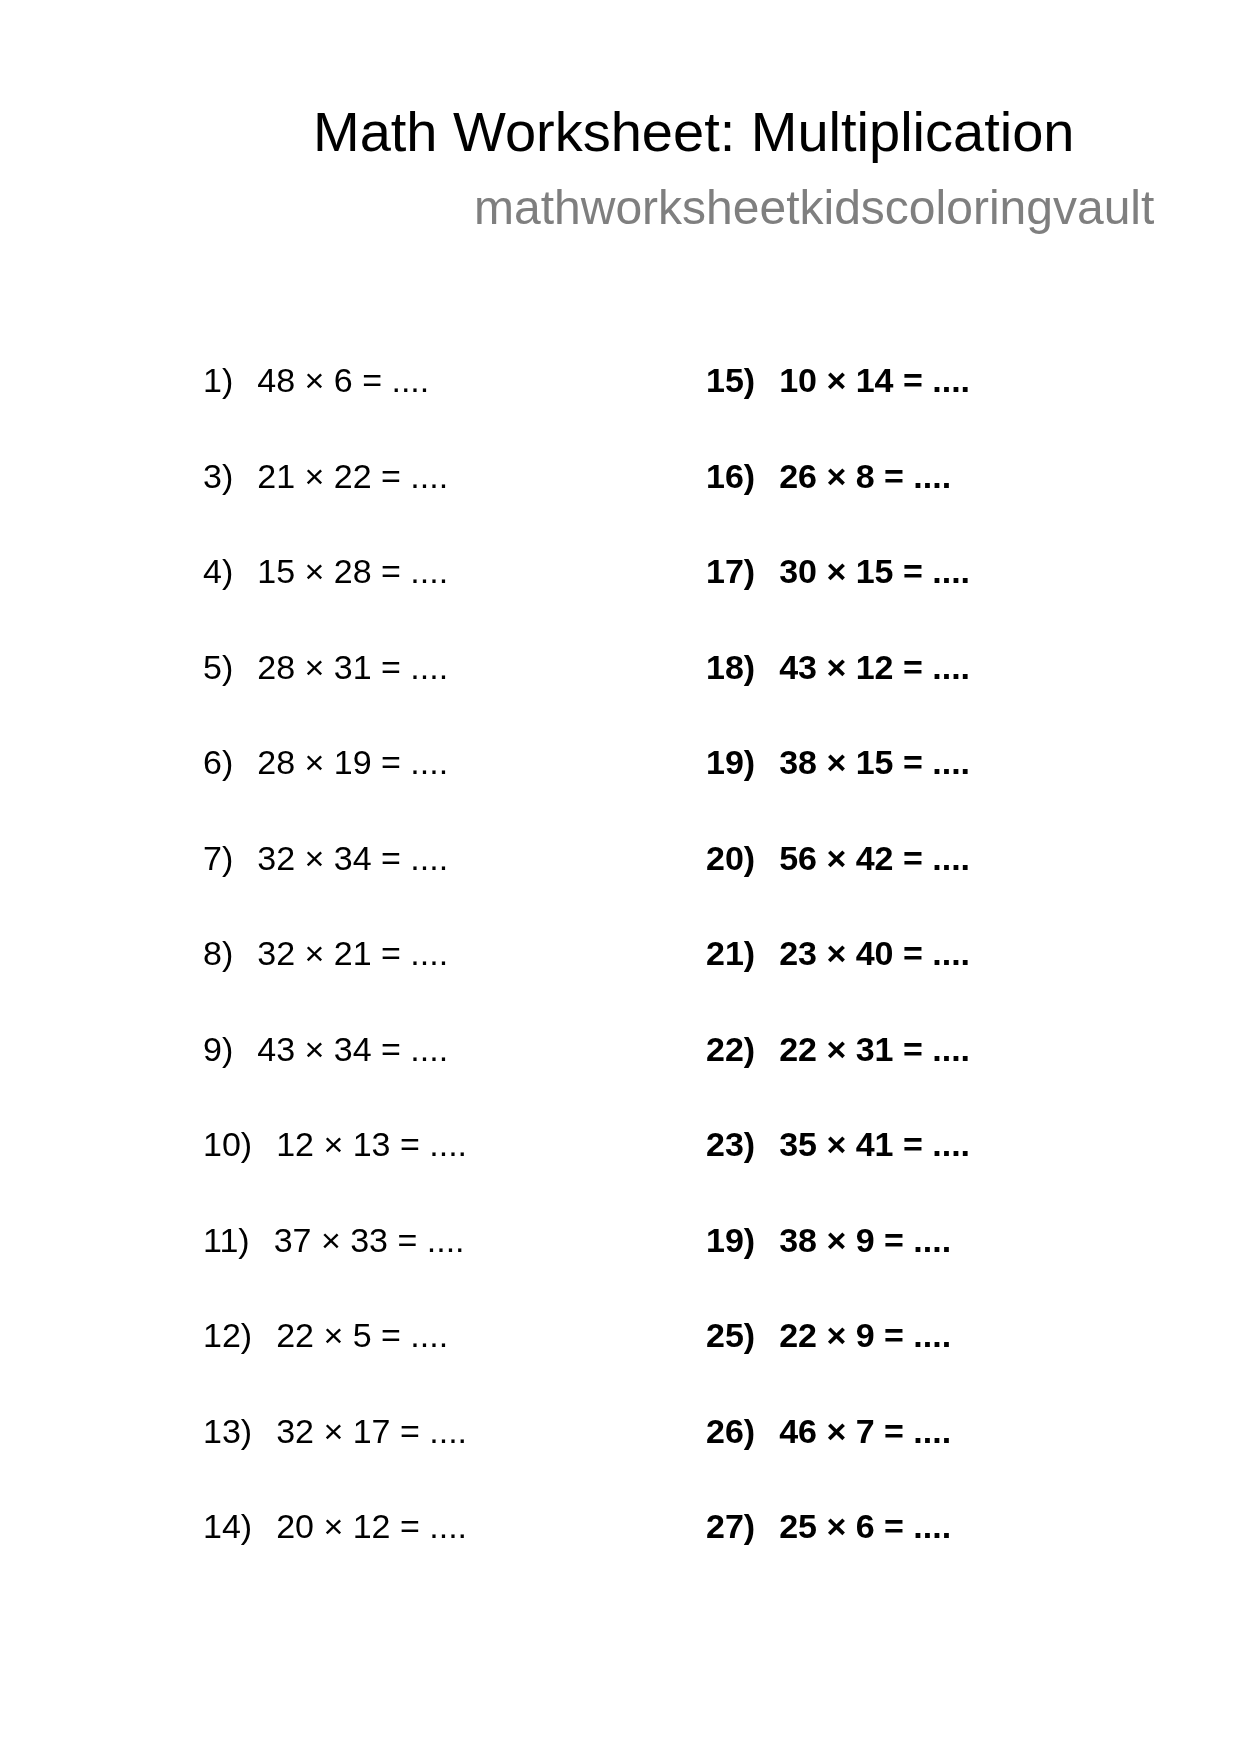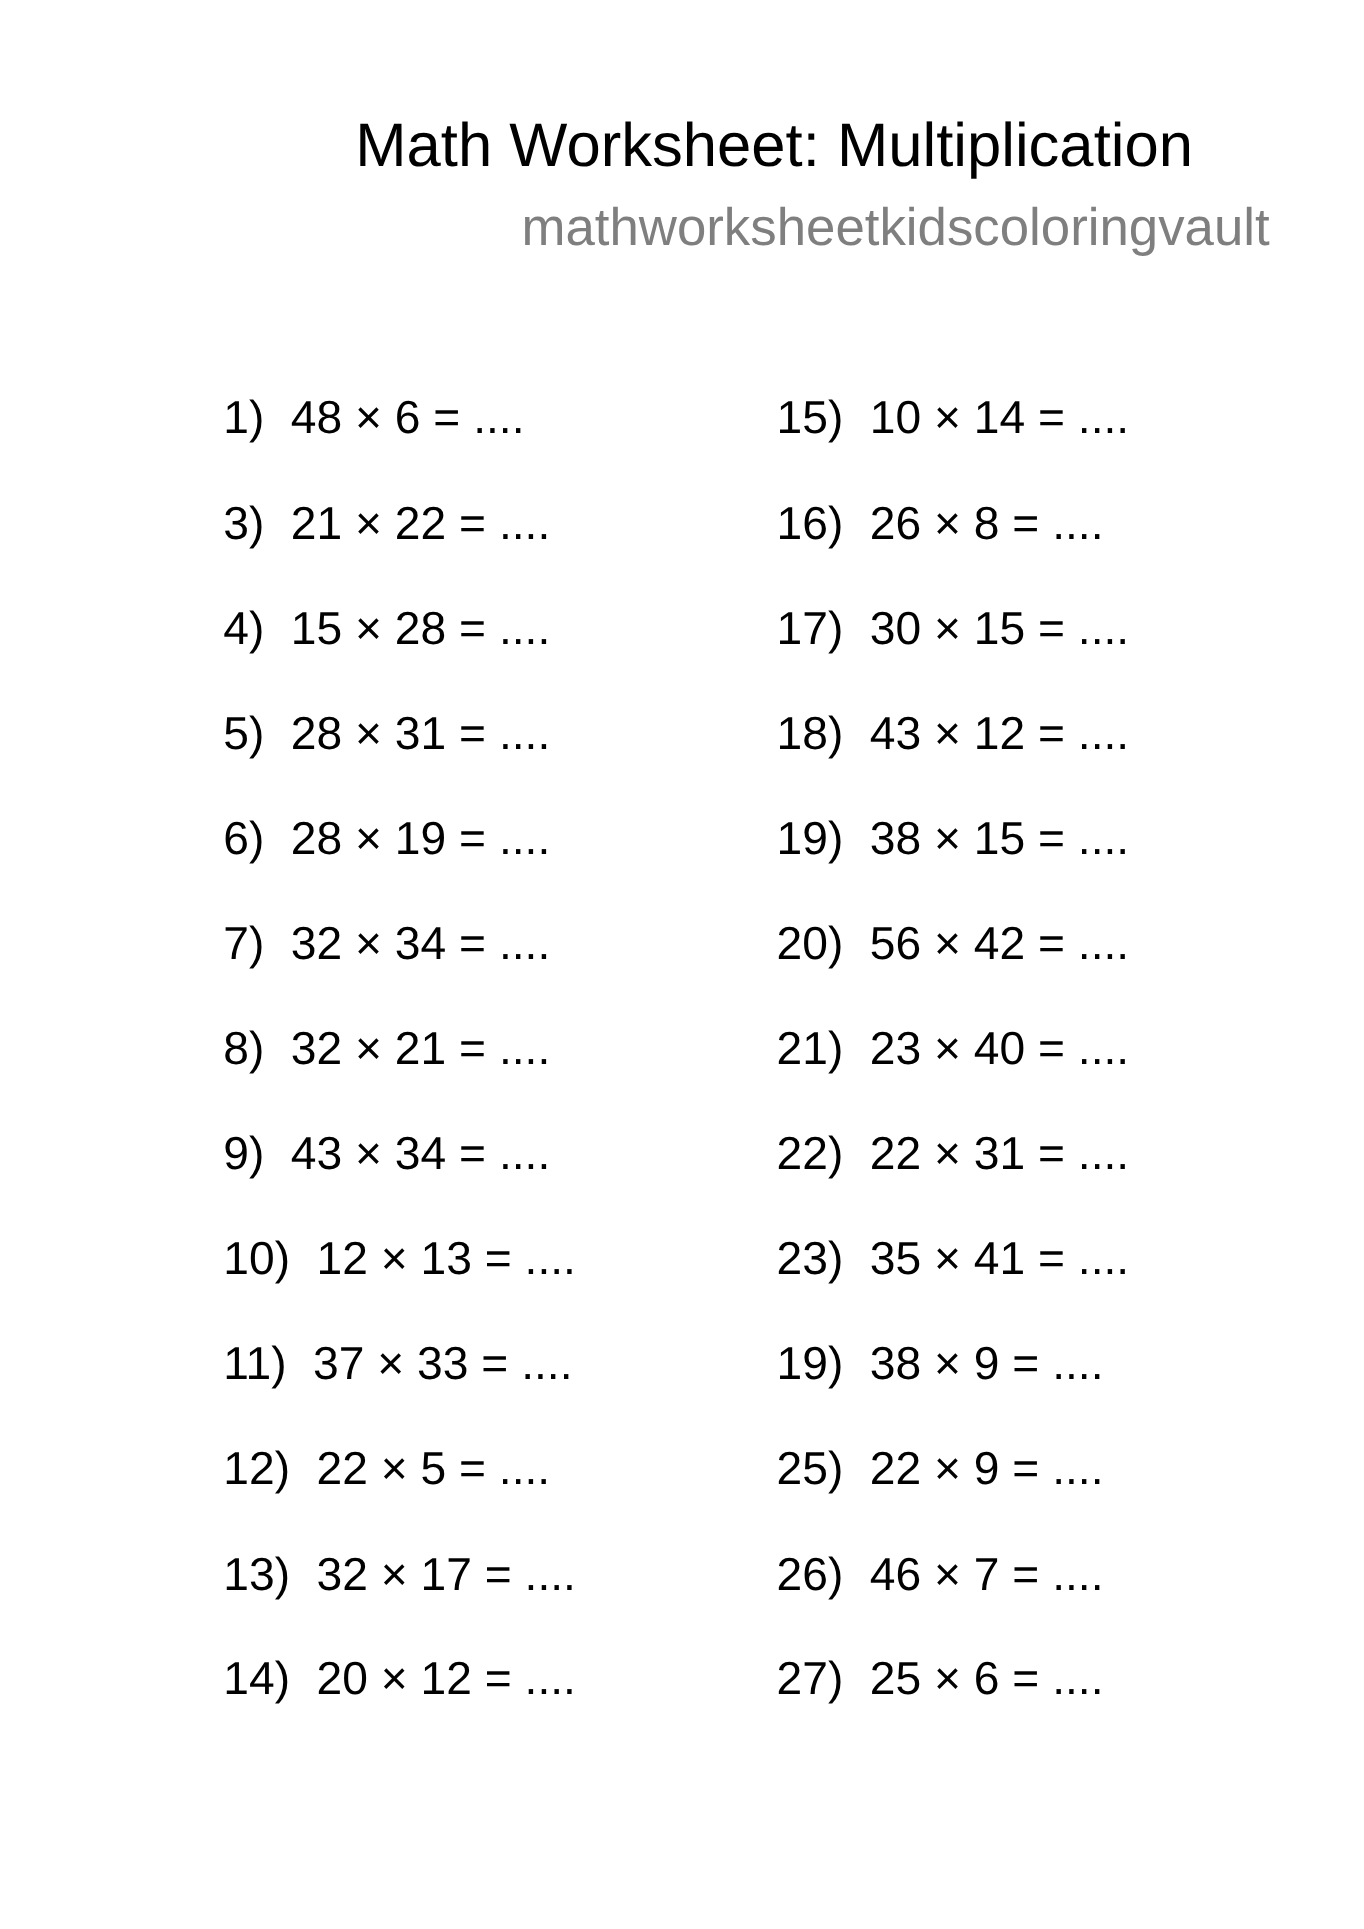--- a/index.html
+++ b/index.html
@@ -10,45 +10,45 @@
     body {
       width: 1240px;
       height: 1754px;
       position: relative;
       overflow: hidden;
       font-family: "Liberation Sans", sans-serif;
       color: #000000;
     }
     .title {
       position: absolute;
-      left: 323px;
+      left: 313px;
       top: 98px;
       font-size: 56px;
       line-height: 68px;
       white-space: nowrap;
       color: #000000;
     }
     .subtitle {
       position: absolute;
       left: 474px;
       top: 183px;
       font-size: 48px;
       line-height: 50px;
       white-space: nowrap;
       color: #7f7f7f;
     }
     .col {
       position: absolute;
       top: 352px;
     }
     .col.left { left: 203px; }
-    .col.right { left: 706px; }
+    .col.right { left: 706px; font-weight: bold; }
     .problem {
       height: 95.5px;
-      font-size: 42px;
+      font-size: 34px;
       line-height: 56px;
       white-space: nowrap;
     }
     .num { display: inline-block; }
     .expr { display: inline-block; margin-left: 24px; }
   </style>
 </head>
 <body>
 
 <div class="title">Math Worksheet: Multiplication</div>

